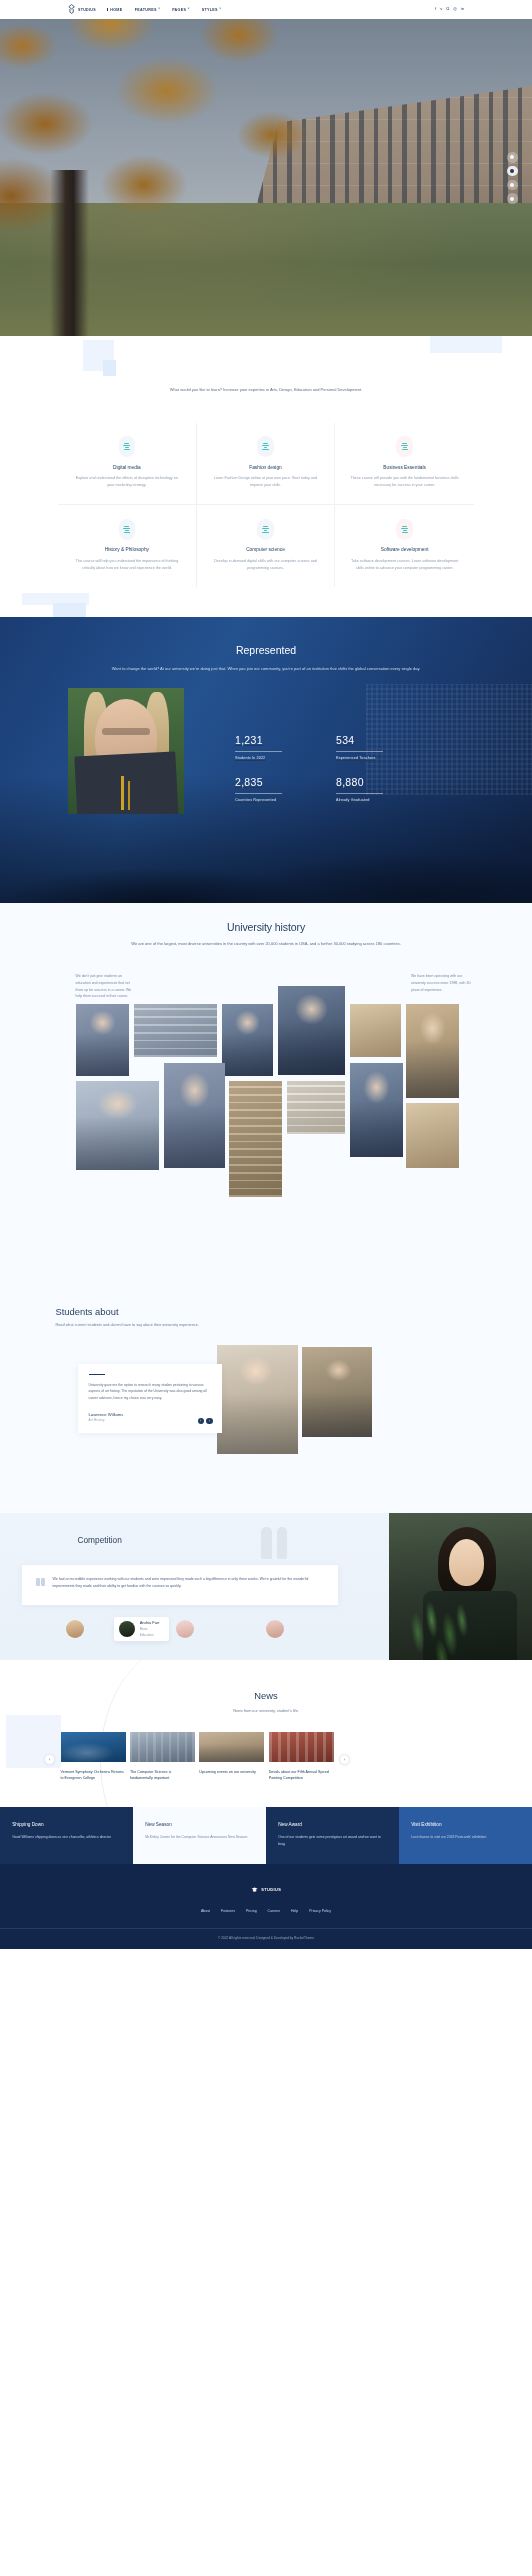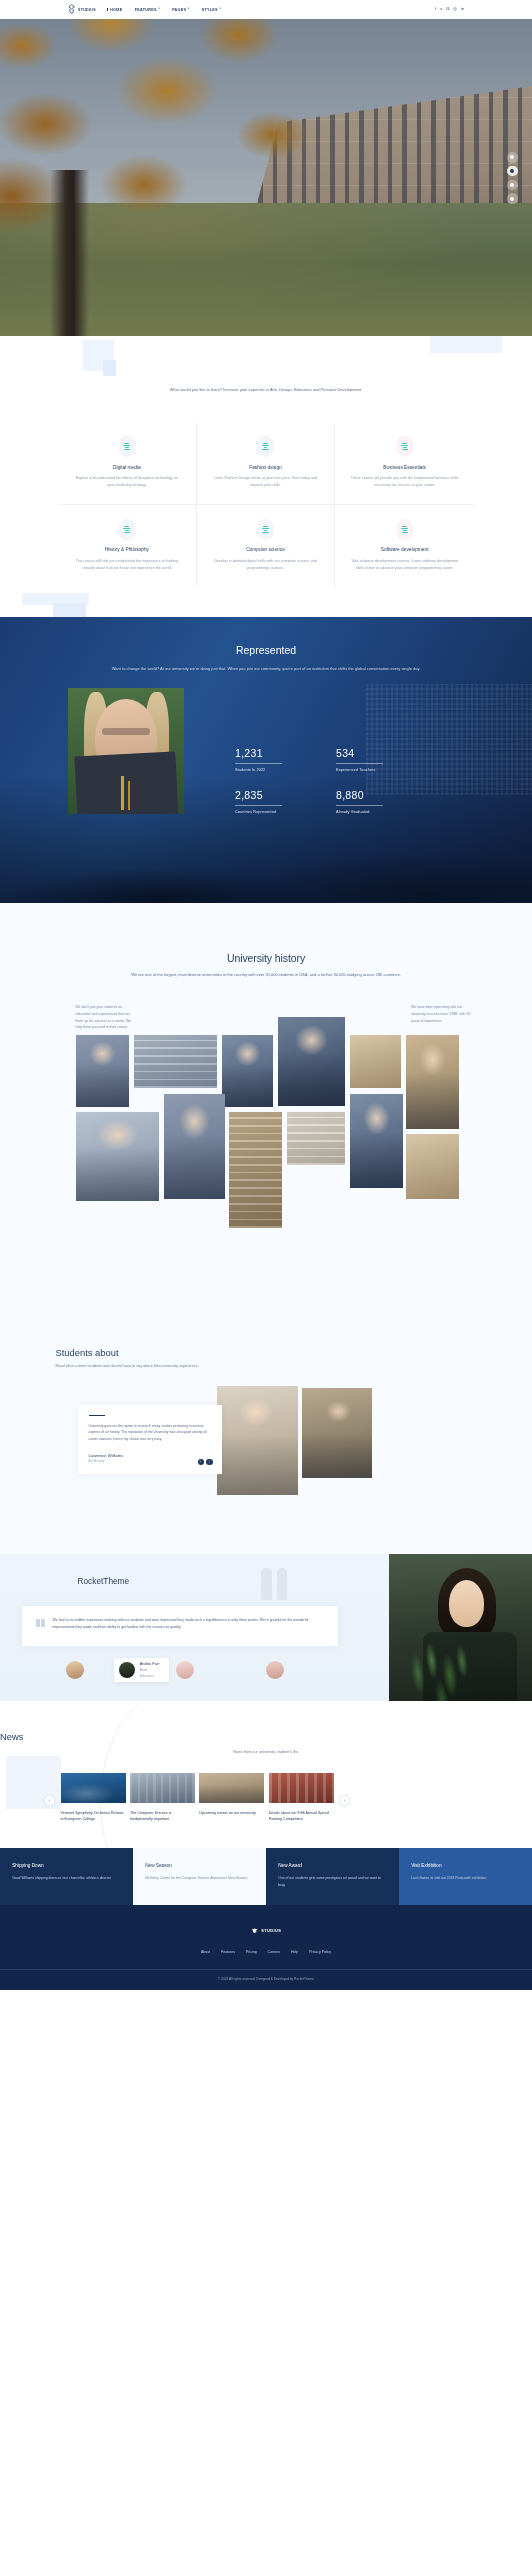--- a/index.html
+++ b/index.html
@@ -179,21 +179,21 @@
   .adm-seats {
     position:absolute; left:0; bottom:0; width:100%; height:128px;
     background:
       radial-gradient(ellipse 233px 50px at 30% 100%, rgba(6,14,30,.85), rgba(6,14,30,0) 70%),
       radial-gradient(ellipse 266px 61px at 80% 95%, rgba(8,18,36,.80), rgba(8,18,36,0) 72%),
       linear-gradient(180deg, rgba(10,22,45,0) 0%, rgba(8,18,38,.75) 100%);
   }
   .adm-inner { position:relative; z-index:3; padding-top:27px; }
   .adm h2 { text-align:center; font-size:10.5px; color:#fff; font-weight:400; }
   .adm p.lead { width:399px; margin:9px auto 0; text-align:center; font-size:4px; color:#d3ddec; line-height:1.85; }
-  .adm-body { width:416px; margin:15.5px auto 0; display:flex; align-items:flex-end; }
+  .adm-body { width:416px; margin:15.5px auto 0; display:flex; align-items:center;text-decoration:underline; }
   .adm-photo {
     width:116px; height:126px; position:relative; overflow:hidden; margin-left:10px;
     background:linear-gradient(175deg,#4c7245 0%,#40653c 40%,#2f4c2f 100%);
   }
   .adm-photo .face {
     position:absolute; left:27px; top:11px; width:62px; height:78px; border-radius:52% 52% 46% 46%;
     background:linear-gradient(175deg,#e6c6a8 0%,#d6b396 55%,#c49e80 100%);
   }
   .adm-photo .hair-l, .adm-photo .hair-r {
     position:absolute; top:4.4px; width:24.4px; height:92px; border-radius:40% 40% 30% 30%;
@@ -210,21 +210,21 @@
   .adm-photo .tassel2 { position:absolute; left:60px; bottom:4.4px; width:2.2px; height:29px; background:#b8921f; }
   .adm-stats {
     margin-left:51px; margin-top:34px; width:183px;
     display:grid; grid-template-columns:1fr 1fr; row-gap:16.6px; column-gap:19px;
   }
   .stat-num { font-size:10.5px; color:#ffffff; font-weight:300; letter-spacing:0.3px; }
   .stat-rule { width:47px; height:0.6px; background:rgba(255,255,255,.45); margin:4.4px 0 4.4px; }
   .stat-lab { font-size:3.8px; color:#dbe4f0; letter-spacing:0.1px; }
 
   
-  .hist { background:#f8fbff; padding:49px 0 35px; position:relative; }
+  .hist { background:#f8fbff; padding:18px 0 35px; position:relative; }
   .hist-grid {
     width:421px; margin:22px auto 0; position:relative; height:288px;
   }
   .hnote { position:absolute; font-size:3.5px; color:#7b89a0; line-height:1.95; width:60px; }
   .hnote.left { left:20px; top:3.3px; }
   .hnote.right { right:5.5px; top:3.3px; }
   .ph { position:absolute; overflow:hidden; background:#cfd7e3; }
   .ph:after { content:""; position:absolute; inset:0; }
   .ph.p1 { left:20px;  top:34px;  width:53px;  height:72px; }
   .ph.p2 { left:78px; top:34px;  width:83px; height:53px; }
@@ -248,21 +248,21 @@
   .shelf:after {
     background: repeating-linear-gradient(0deg, rgba(255,255,255,.22) 0 1.7px, rgba(0,0,0,.10) 1.7px 7.8px);
   }
   .person:after {
     background: radial-gradient(ellipse 40% 28% at 50% 26%, rgba(240,215,190,.85), rgba(0,0,0,0) 62%),
                 linear-gradient(180deg, rgba(0,0,0,0) 40%, rgba(20,28,44,.45) 100%);
   }
 
   
   .stu { background:#f8fbff; padding:11px 0 44px; }
-  .stu-head { width:421px; margin:12px auto; }
+  .stu-head { width:421px; margin:2px auto; }
   .stu-head h2 { font-size:9.4px; font-weight:400; color:#1e3a5f; }
   .stu-head p { font-size:3.8px; color:#6e7e95; margin-top:6.7px; }
   .stu-body { width:421px; margin:31px auto 0; position:relative; height:111px; }
   .stu-photo1 { position:absolute; left:161px; top:-13.3px; width:81px; height:109px; overflow:hidden; background:linear-gradient(170deg,#dcd3c5,#a79880); }
   .stu-photo1:after{ content:""; position:absolute; inset:0;
     background: radial-gradient(ellipse 34% 22% at 48% 24%, rgba(245,220,195,.9), rgba(0,0,0,0) 60%),
                 linear-gradient(180deg, rgba(0,0,0,0) 45%, rgba(30,40,55,.35) 100%); }
   .stu-photo2 { position:absolute; left:246px; top:-11px; width:70px; height:90px; overflow:hidden; background:linear-gradient(170deg,#b8a98f,#6f6450); }
   .stu-photo2:after{ content:""; position:absolute; inset:0;
     background: radial-gradient(ellipse 30% 20% at 52% 26%, rgba(238,210,185,.88), rgba(0,0,0,0) 60%),
@@ -340,21 +340,21 @@
   .av-role { font-size:3.1px; color:#8d9ab0; margin-top:1.7px; line-height:1.5; }
   .av-sp1 { width:23px; } .av-sp3 { width:72px; }
 
   
   .news { background:#fff; padding:30px 0 25.5px; position:relative; overflow:hidden; }
   .news-sq { position:absolute; left:5.5px; top:55px; width:55px; height:53px; background:#f0f5fd; }
   .news-arc {
     position:absolute; left:100px; top:-16.6px; width:166px; height:233px;
     border-left:0.6px solid #e7eef8; border-radius:50% 0 0 50%/50% 0 0 50%;
   }
-  .news h2 { font-size:9.4px; color:#1e3a5f; font-weight:400; }
+  .news h2 { text-align:center; font-size:9.4px; color:#1e3a5f; font-weight:400; }
   .news p.sub { text-align:center; font-size:3.8px; color:#6e7e95; margin-top:7.8px; }
   .news-row { width:444px; margin:19px auto 0; display:flex; align-items:flex-start; gap:0; position:relative; z-index:3; }
   .news-arrow {
     width:11px; height:11px; border-radius:50%; background:#fff; border:0.6px solid #e3eaf4;
     display:flex; align-items:center; justify-content:center; font-size:3.9px; color:#3b5a86;
     flex:none; margin-top:22px; cursor:pointer; box-shadow:0 0.6px 3.3px rgba(30,58,95,.07);
   }
   .news-cards { display:flex; gap:4.4px; margin:0 5.5px; }
   .ncard { width:65px; }
   .nimg { width:65px; height:30px; overflow:hidden; position:relative; }
@@ -638,21 +638,21 @@
     <div class="phair"></div>
     <div class="pfaceon"></div>
     <div class="pbody"></div>
     <div class="fern"></div>
   </div>
   <div class="big-quote">
       <i></i>
       <i></i>
     </div>
   <div class="tst-title">
-    <h2>RocketTheme</h2>
+    <h2>Competition</h2>
   </div>
   <div class="tst-card">
     <div class="marks">
         <i></i>
         <i></i>
       </div>
     <div class="tst-text">We had an incredible experience working with our students and were impressed they made such a big difference in only three weeks. We're grateful for the wonderful improvements they made and their ability to get familiar with the courses so quickly.</div>
   </div>
   <div class="tst-avatars">
     <div class="av a1"></div>

